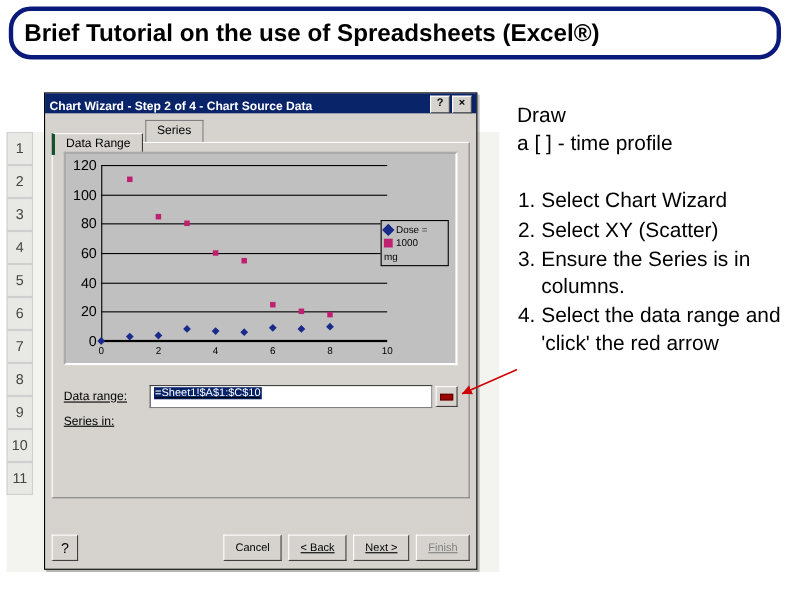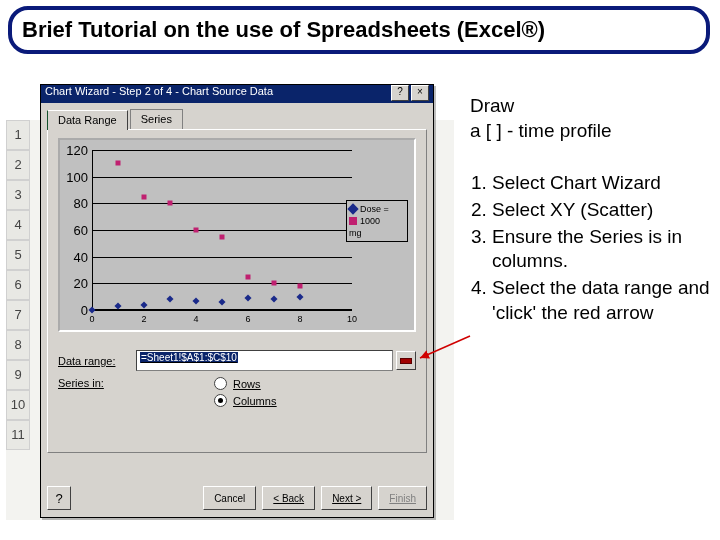--- a/index.html
+++ b/index.html
@@ -4,26 +4,26 @@
 <style>
 html,body{margin:0;padding:0;font-family:Arial,Helvetica,sans-serif;background:#fff}
 .stage{position:relative;width:720px;height:540px;overflow:hidden}
 .title-banner{position:absolute;left:8px;top:6px;width:702px;height:48px;border:4px solid #0a1a7a;border-radius:20px;background:#fff;display:flex;align-items:center;padding:0 10px;box-sizing:border-box}
 .title-banner span{font-family:Arial,sans-serif;font-size:22px;font-weight:bold;color:#000}
 
 .sheetbg{position:absolute;left:6px;top:120px;width:448px;height:400px;background:#f3f3f0;font-size:10px;color:#888}
 .sheetbg .rowhdr{position:absolute;left:0;width:22px;text-align:center;border:1px solid #d0d0d0;background:#e8e8e4}
 
 .wizard{position:absolute;left:40px;top:84px;width:392px;height:432px;background:#d6d3ce;border:1px solid #000;box-shadow:2px 2px 0 rgba(0,0,0,.25);font-family:"MS Sans Serif",Tahoma,Arial,sans-serif;font-size:11px;color:#000}
-.titlebar{height:18px;background:linear-gradient(#0a246a,#0a246a);color:#fff;display:flex;align-items:flex-start;padding:0 4px;font-weight:normal;font-size:11px}
+.titlebar{height:18px;background:linear-gradient(#0a246a,#0a246a);color:#fff;display:flex;align-items:flex-end;padding:0 4px;font-weight:bold;font-size:11px}
 .titlebar .tbtns{margin-left:auto;display:flex;gap:2px}
 .tbtn{width:16px;height:14px;background:#d6d3ce;border:1px solid #fff;border-right-color:#404040;border-bottom-color:#404040;color:#000;font-size:10px;line-height:12px;text-align:center}
 .tabs{display:flex;margin:6px 6px 0 6px;height:20px}
 .tab{padding:3px 10px;border:1px solid #808080;border-bottom:none;background:#d6d3ce;margin-right:2px;font-size:11px}
-.tab.active{background:#d6d3ce;border-top:1px solid #fff;border-left:1px solid #14532d;border-right:1px solid #404040;position:relative;top:1px}
+.tab.active{background:#d6d3ce;border-top:1px solid #fff;border-left:3px solid #14532d;border-right:1px solid #404040;position:relative;top:12px}
 .tabpane{margin:0 6px;border:1px solid #808080;border-top:1px solid #fff;border-left:1px solid #fff;background:#d6d3ce;height:322px}
 .chartbox{position:relative;margin:8px 10px;height:190px;border:2px inset #fff;background:#c0c0c0}
 .plot{position:absolute;left:32px;top:10px;width:260px;height:160px;background:#c0c0c0}
 .plot .grid{position:absolute;left:0;right:0;border-top:1px solid #000}
 .plot .ylab{position:absolute;left:-28px;width:24px;text-align:right;font-size:13px;color:#000;transform:translateY(-50%)}
 .plot .xlab{position:absolute;bottom:-14px;font-size:9px;color:#000;transform:translateX(-50%)}
 .plot .axis-y{position:absolute;left:0;top:0;bottom:0;border-left:1px solid #000}
 .plot .axis-x{position:absolute;left:0;right:0;bottom:0;border-top:1px solid #000}
 .pt{position:absolute;width:5px;height:5px;transform:translate(-50%,-50%)}
 .pt.diamond{background:#1a2a8a;transform:translate(-50%,-50%) rotate(45deg)}
@@ -151,30 +151,20 @@
       <div class="fields">
         <div>
           <span class="lbl">Data range:</span>
           <div class="range-input"><span class="hl">=Sheet1!$A$1:$C$10</span></div>
           <div class="collapse-btn">
               <span class="rbar"></span>
             </div>
         </div>
         <div style="align-items:flex-start">
           <span class="lbl">Series in:</span>
-          <div class="radios">
-            <div class="radio">
-                <span class="circ"></span>
-                <span>Rows</span>
-              </div>
-            <div class="radio sel">
-                <span class="circ"></span>
-                <span>Columns</span>
-              </div>
-          </div>
         </div>
       </div>
     </div>
     <div class="btnbar">
       <div class="qbtn">?</div>
       <div style="flex:1"></div>
       <div class="wbtn noul">Cancel</div>
       <div class="wbtn">&lt; Back</div>
       <div class="wbtn">Next &gt;</div>
       <div class="wbtn disabled">Finish</div>

